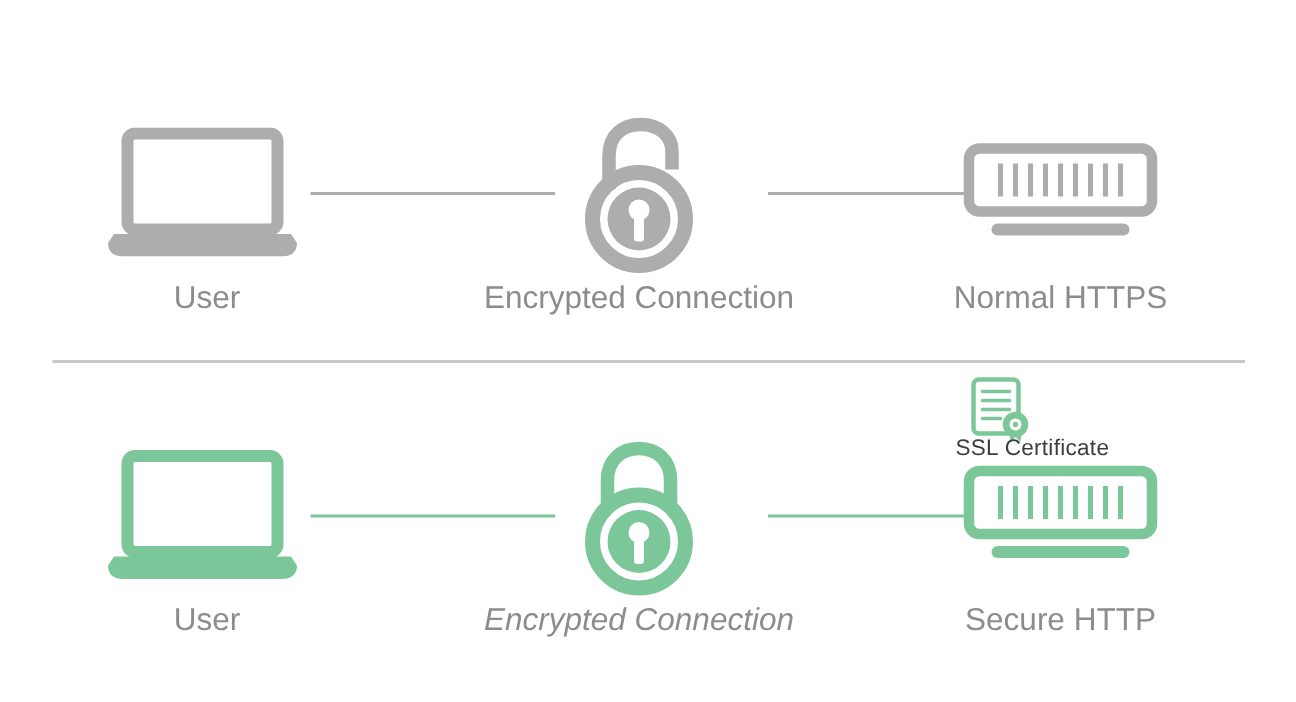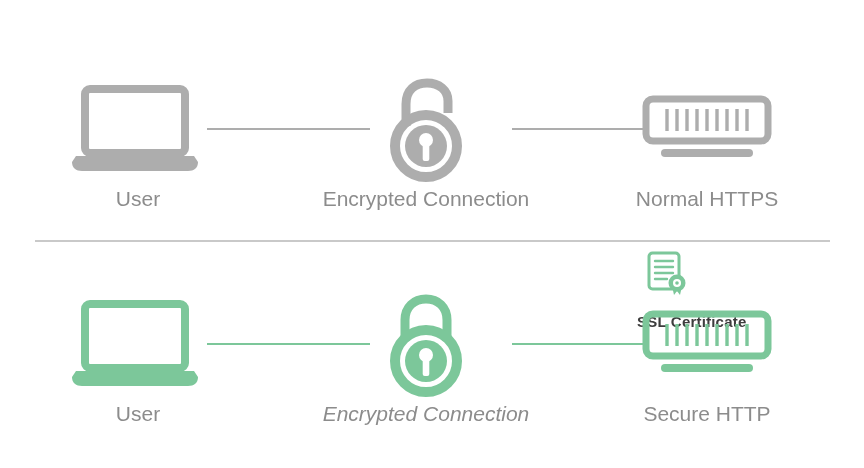--- a/index.html
+++ b/index.html
@@ -27,25 +27,24 @@
   .label {
     position: absolute;
     text-align: center;
     font-size: 21px;
     color: var(--label, #8c8c8c);
     white-space: nowrap;
   }
   .ssl-label {
     position: absolute;
     font-size: 15px;
-    font-weight: bold;
+    font-weight: normal;
     letter-spacing: 0.2px;
     color: var(--ssl_label, #3d3d3d);
     white-space: nowrap;
-    margin-top: 23px;
   }
   .line { position: absolute; height: 2px; }
   .line.gray  { background: var(--gray, #adadad); }
   .line.green { background: var(--green, #7cc79a); }
   .divider {
     position: absolute;
     left: 35px; top: 240px;
     width: 795px; height: 2px;
     background: var(--divider, #c9c9c9);
   }

